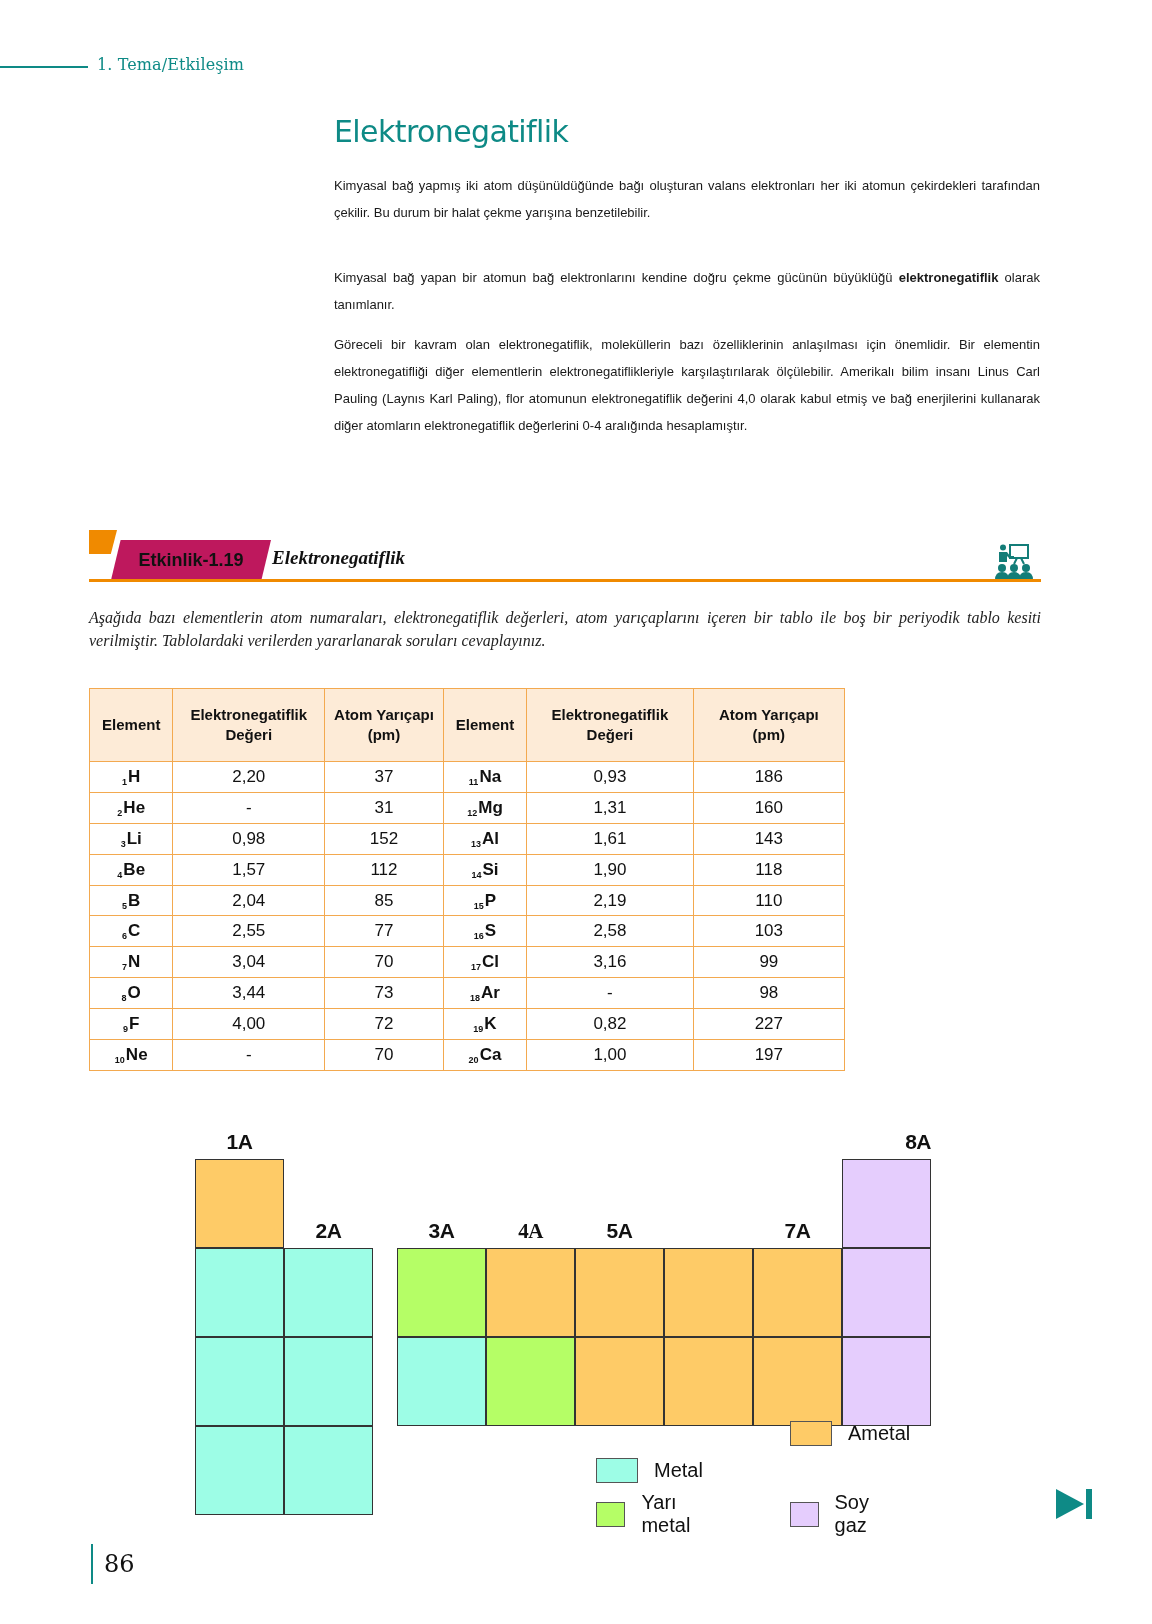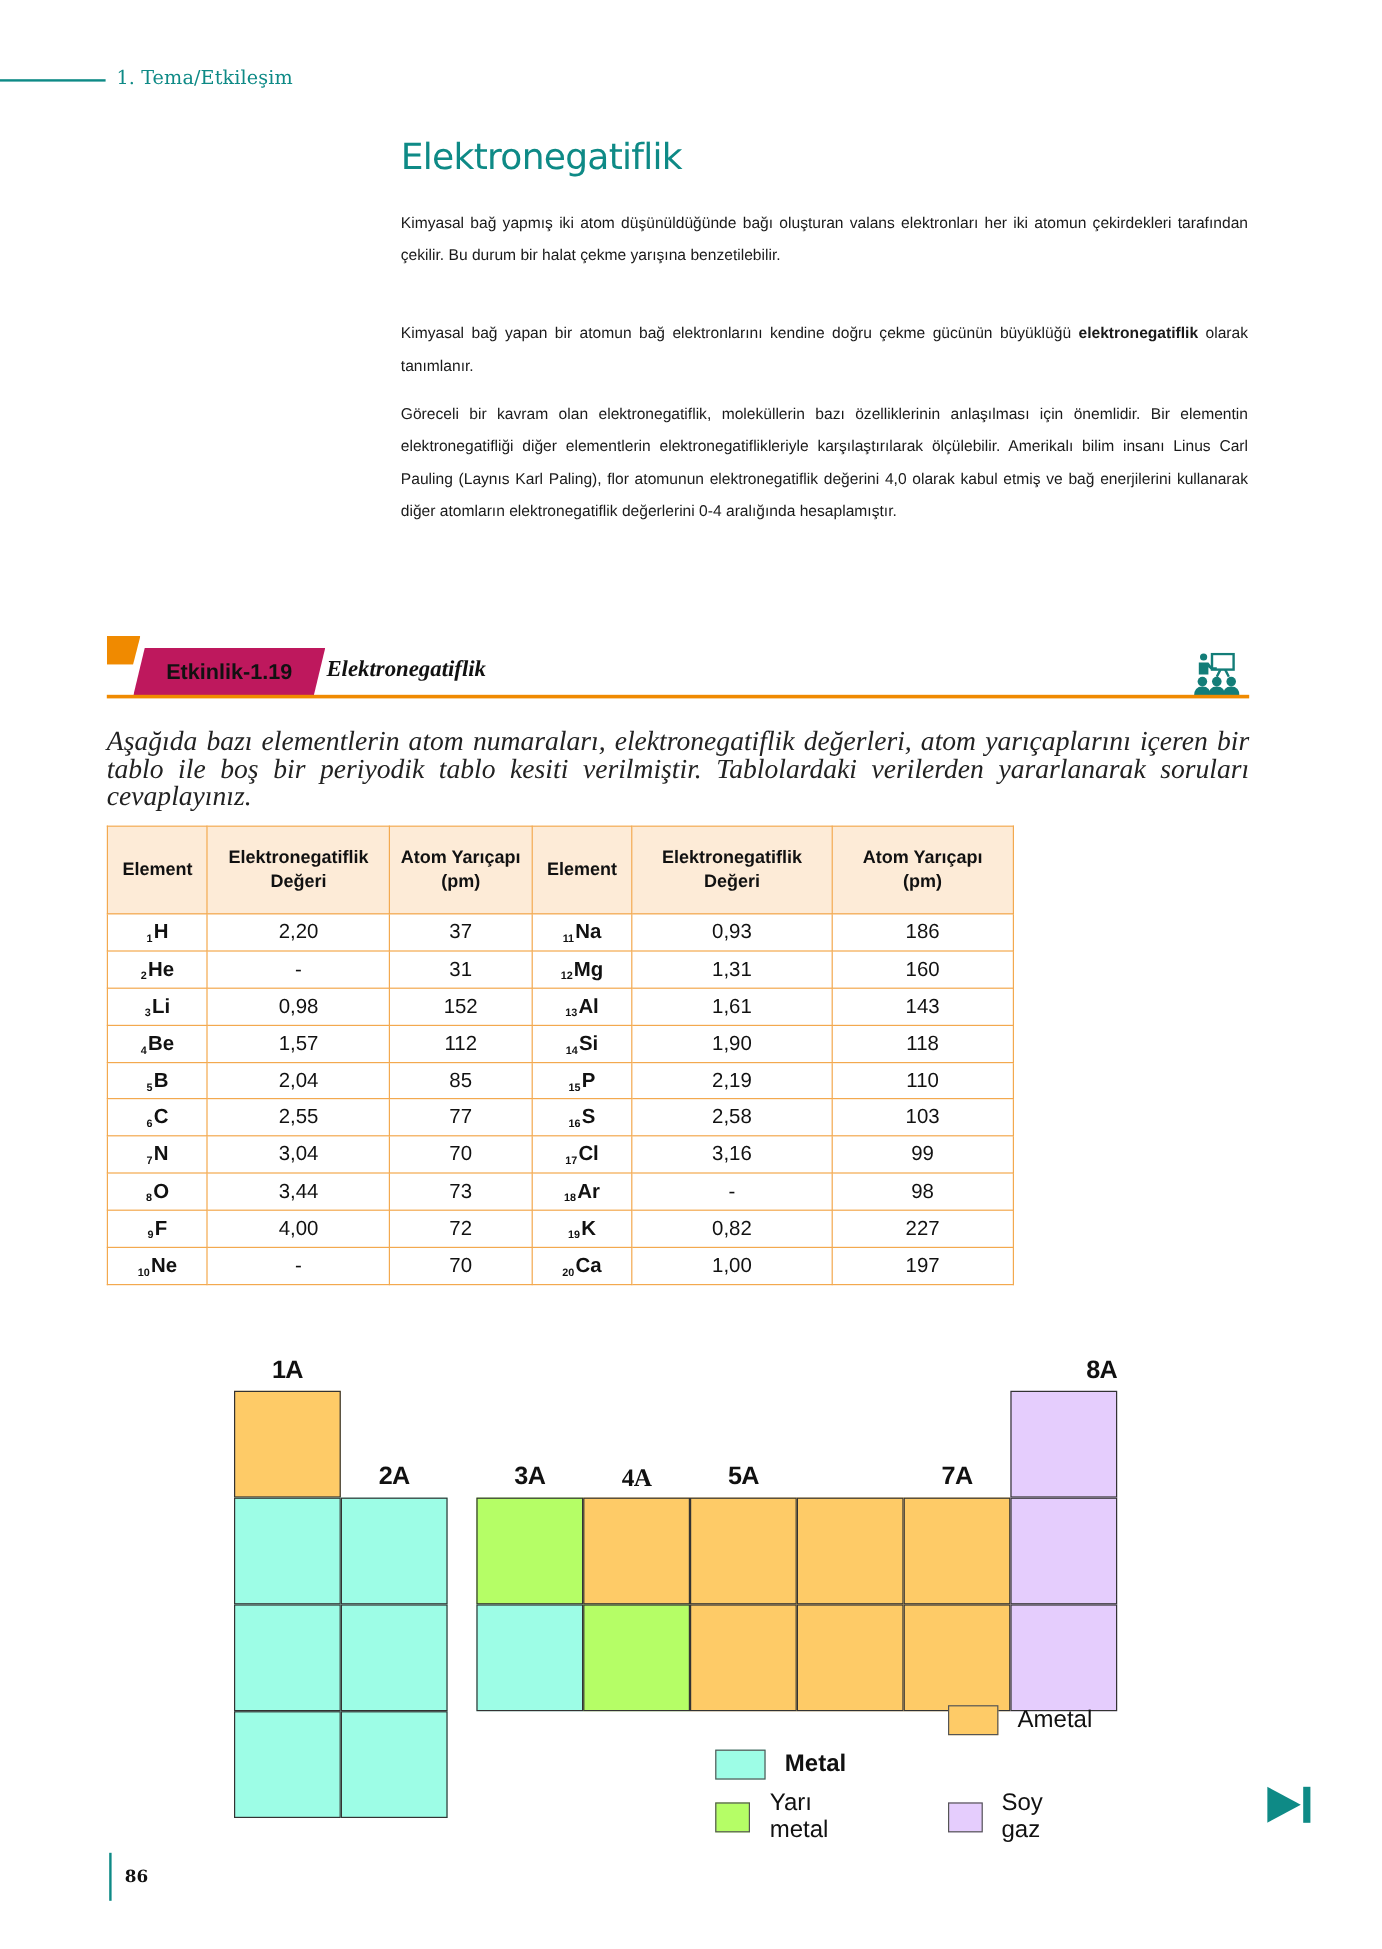--- a/index.html
+++ b/index.html
@@ -19,21 +19,21 @@
   .body-text b { font-weight: bold; }
 
   .activity-bar { position: absolute; left: 89px; top: 530px; width: 952px; height: 54px; }
   .activity-bar .orange-square { position: absolute; left: 0; top: 0; width: 28px; height: 24px; background: #f08a00; clip-path: polygon(0 0, 100% 0, 78% 100%, 0 100%); }
   .activity-bar .tab { position: absolute; left: 22px; top: 10px; width: 160px; height: 40px; background: #be185d; clip-path: polygon(6% 0, 100% 0, 94% 100%, 0 100%); display: flex; align-items: center; justify-content: center; }
   .activity-bar .tab span { font-family: "Liberation Sans", sans-serif; font-weight: bold; font-size: 18px; color: #111; }
   .activity-bar .subtitle { position: absolute; left: 183px; top: 17px; font-family: "Liberation Serif", serif; font-style: italic; font-weight: bold; font-size: 19px; color: #111; }
   .activity-bar .underline { position: absolute; left: 0; right: 0; bottom: 2px; height: 3px; background: #f08a00; }
   .activity-bar .icon { position: absolute; right: 8px; top: 14px; width: 38px; height: 36px; }
 
-  .intro { position: absolute; left: 89px; top: 606px; width: 952px; font-family: "Liberation Serif", serif; font-style: italic; font-size: 23px; line-height: 23px; color: #222; text-align: justify; }
+  .intro { position: absolute; left: 89px; top: 606px; width: 952px; font-family: "Liberation Serif", serif; font-style: italic; font-size: 16px; line-height: 23px; color: #222; text-align: justify; }
 
   table.data { position: absolute; left: 89px; top: 688px; width: 756px; border-collapse: collapse; font-family: "Liberation Sans", sans-serif; }
   table.data th, table.data td { border: 1.5px solid #f3a94f; text-align: center; }
   table.data th { background: #fdebd7; height: 73px; font-size: 15px; font-weight: bold; line-height: 20px; color: #111; }
   table.data td { height: 30.9px; font-size: 17px; color: #111; }
   table.data td.el { font-weight: bold; }
   table.data td.el sub { font-size: 9px; font-weight: bold; vertical-align: -3px; margin-right: 1px; }
 
   .ptable { position: absolute; left: 0; top: 0; }
   .group-label { position: absolute; font-family: "Liberation Sans", sans-serif; font-weight: bold; font-size: 21px; color: #111; width: 89px; text-align: center; letter-spacing: -0.5px; }
@@ -42,21 +42,21 @@
   .c-semi { background: #b5fe66; }
   .c-nonmetal { background: #fecb67; }
   .c-noble { background: #e5cdfd; }
 
   .legend-item { position: absolute; display: flex; align-items: center; }
   .legend-item .swatch { width: 42px; height: 25px; border: 1px solid #555; margin-right: 16px; }
   .legend-item .label { font-family: "Liberation Sans", sans-serif; font-size: 20px; color: #111; }
 
   .page-num { position: absolute; left: 91px; top: 1544px; height: 40px; display: flex; align-items: center; }
   .page-num .bar { width: 2px; height: 40px; background: #0e8a86; margin-right: 11px; }
-  .page-num .num { font-family: "DejaVu Serif", serif; font-size: 14px; color: #111; font-weight: bold; }
+  .page-num .num { font-family: "DejaVu Serif", serif; font-size: 24px; color: #111; }
 
   .next-icon { position: absolute; left: 1056px; top: 1488px; width: 38px; height: 32px; }
 </style>
 </head>
 <body>
 
 <div class="running-head">
   <div class="rule"></div>
   <span class="text">1. Tema/Etkileşim</span>
 </div>
@@ -223,21 +223,21 @@
   <div class="cell c-metal" style="left:397px; top:1337px;"></div>
   <div class="cell c-semi" style="left:486px; top:1337px;"></div>
   <div class="cell c-nonmetal" style="left:575px; top:1337px;"></div>
   <div class="cell c-nonmetal" style="left:664px; top:1337px;"></div>
   <div class="cell c-nonmetal" style="left:753px; top:1337px;"></div>
   <div class="cell c-noble" style="left:842px; top:1337px;"></div>
 
   <div class="cell c-metal" style="left:195px; top:1426px;"></div>
   <div class="cell c-metal" style="left:284px; top:1426px;"></div>
 
-  <div class="legend-item" style="left:596px; top:1458px;font-weight:bold;">
+  <div class="legend-item" style="left:596px; top:1458px;">
     <div class="swatch c-metal"></div>
     <span class="label">Metal</span>
   </div>
   <div class="legend-item" style="left:596px; top:1491px;">
     <div class="swatch c-semi"></div>
     <span class="label">Yarı metal</span>
   </div>
   <div class="legend-item" style="left:790px; top:1421px;">
     <div class="swatch c-nonmetal"></div>
     <span class="label">Ametal</span>

